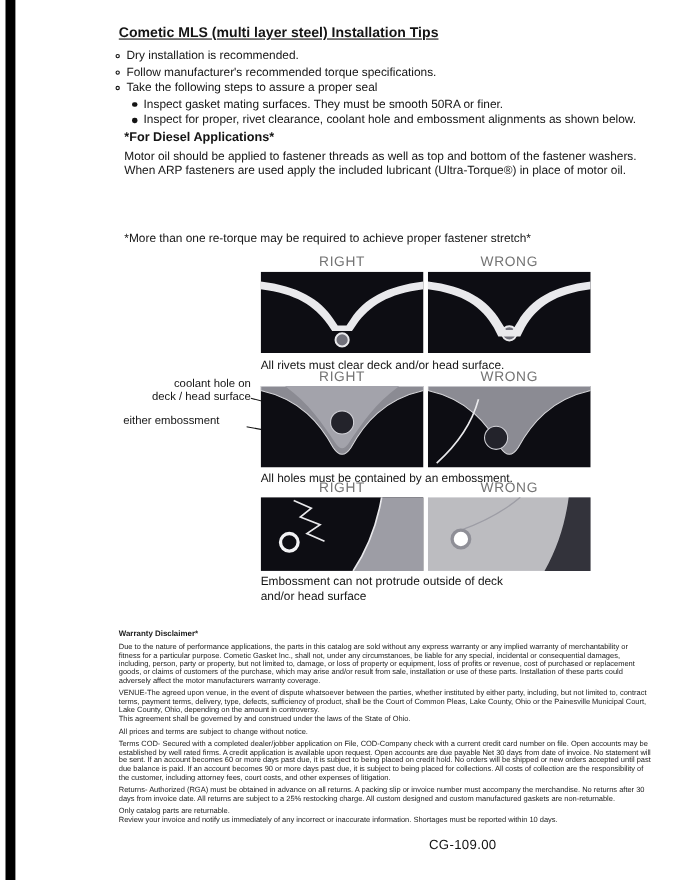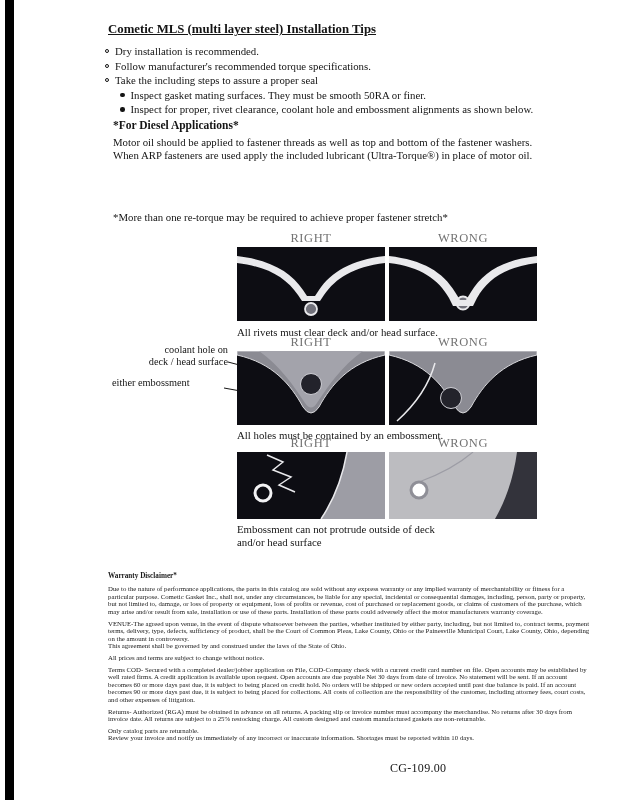--- a/index.html
+++ b/index.html
@@ -1,19 +1,19 @@
 <!DOCTYPE html>
 <html><head>
 <meta charset="utf-8">
 <style>
   * { margin:0; padding:0; box-sizing:border-box; }
   html,body { background:#ffffff; }
   .page {
     position:relative; width:618px; height:800px; background:#ffffff;
-    font-family:Liberation Serif, serif; color:#141414; overflow:hidden;
+    font-family:Liberation Sans, sans-serif; color:#141414; overflow:hidden;
   }
   .abs { position:absolute; }
   .left-bar { position:absolute; left:5px; top:0; width:9px; height:800px; background:#000000; }
   .title { font-size:12.8px; font-weight:bold; text-decoration:underline; }
   .body-text { font-size:10.8px; line-height:13px; }
   .pre { white-space:pre-line; }
   .bold { font-weight:bold; }
   .bullet-row { display:flex; align-items:flex-start; margin-bottom:1.5px; }
   .marker-hollow { flex:0 0 auto; width:4px; height:4px; border:1px solid #141414; border-radius:50%; margin:4px 6px 0 0; }
   .marker-solid { flex:0 0 auto; width:4.5px; height:4.5px; background:#141414; border-radius:50%; margin:4px 6px 0 0; }
@@ -40,21 +40,21 @@
     <div class="bullet-row">
       <span class="marker-hollow"></span>
       <span>Dry installation is recommended.</span>
     </div>
     <div class="bullet-row">
       <span class="marker-hollow"></span>
       <span>Follow manufacturer's recommended torque specifications.</span>
     </div>
     <div class="bullet-row">
       <span class="marker-hollow"></span>
-      <span>Take the including steps to assure a proper seal</span>
+      <span>Take the following steps to assure a proper seal</span>
     </div>
     <div class="bullet-row sub-indent">
       <span class="marker-solid"></span>
       <span>Inspect gasket mating surfaces.  They must be smooth 50RA or finer.</span>
     </div>
     <div class="bullet-row sub-indent">
       <span class="marker-solid"></span>
       <span>Inspect for proper, rivet clearance, coolant hole and embossment alignments as shown below.</span>
     </div>
   </div>

